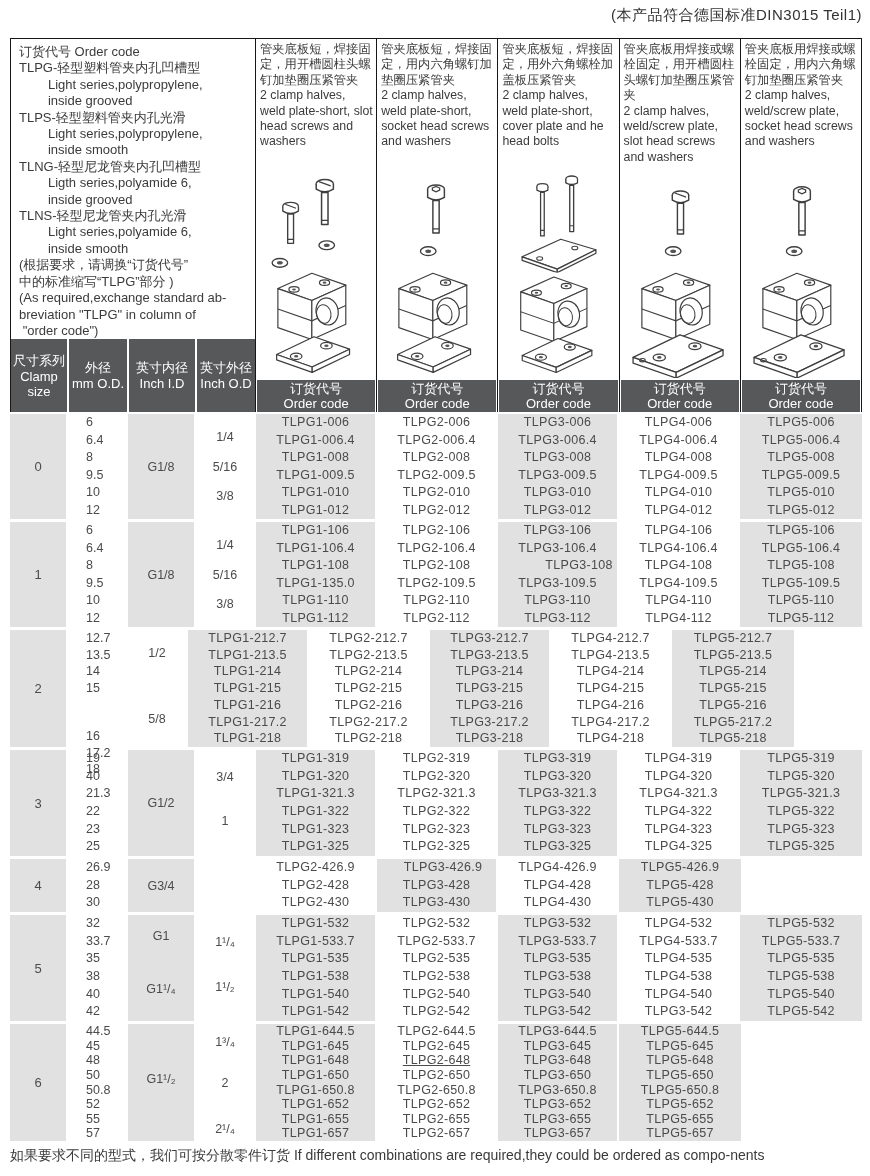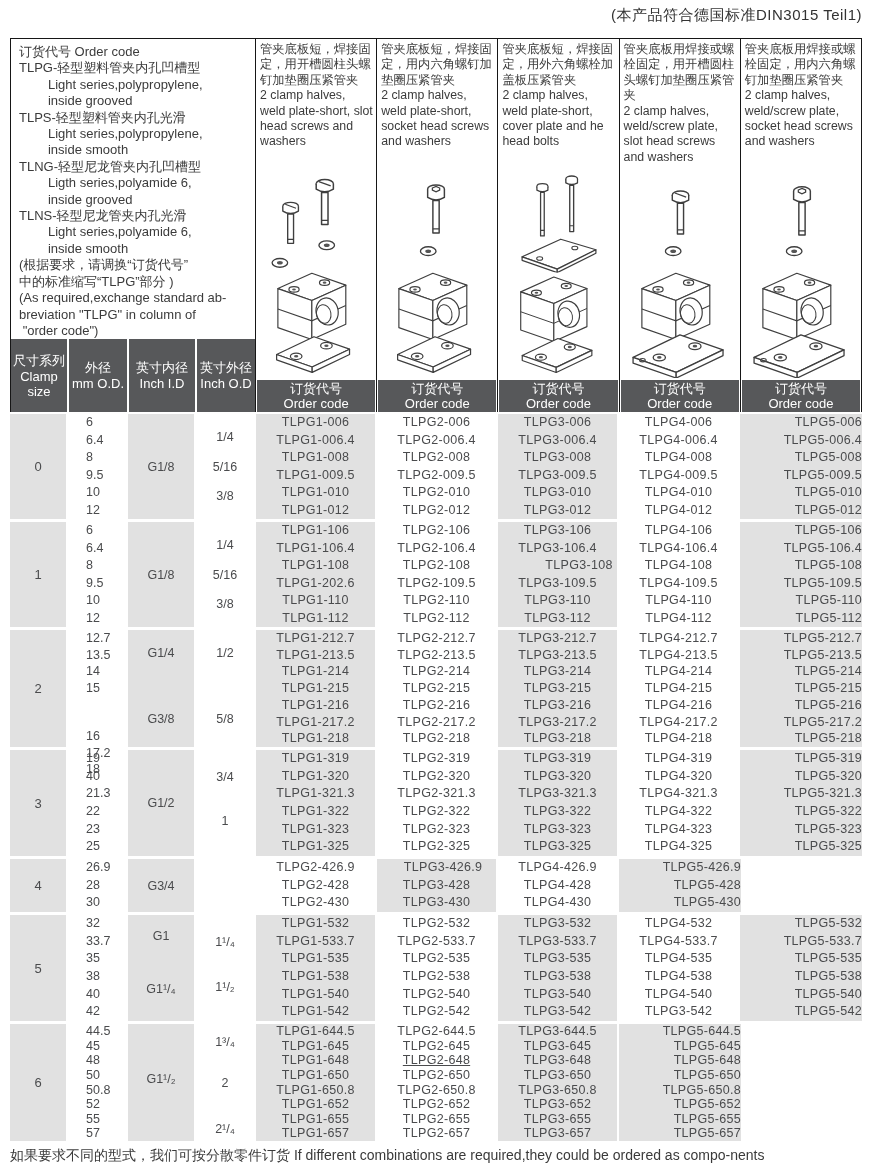--- a/index.html
+++ b/index.html
@@ -16,21 +16,21 @@
   .prod-col{flex:1;box-sizing:border-box;border-right:1px solid #161616;display:flex;flex-direction:column;}
   .prod-col:last-child{border-right:none;}
   .desc{padding:3px 3px 0 4px;font-size:12.3px;line-height:15.4px;color:#3b3b3b;}
   .draw{flex:1;display:flex;align-items:flex-end;justify-content:center;overflow:hidden;}
   .bar{height:32px;margin:0 1px;background:#57585a;color:#fff;display:flex;flex-direction:column;align-items:center;justify-content:center;font-size:13px;line-height:15px;}
   
   .tbody{margin-top:2px;}
   .grp{display:flex;margin-bottom:3px;}
   .cell{box-sizing:border-box;border-right:2px solid #fff;position:relative;}
   .cell.gray{background:#e1e1e1;}
-  .cell:last-child{border-right:none;text-align:right;}
+  .cell:last-child{border-right:none;}
   .c-size{width:58px;display:flex;align-items:center;justify-content:center;font-size:13px;color:#4a4b4d;}
   .c-od{width:60px;padding-left:18px;font-size:12.5px;color:#4a4b4d;}
   .c-id{width:68px;}
   .c-iod{width:60px;}
   .c-code{width:121px;text-align:center;font-size:12.5px;color:#4a4b4d;letter-spacing:.3px;}
   .c-code.last{width:122px;}
   .abs-v{position:absolute;left:0;right:0;text-align:center;transform:translateY(-50%);font-size:12.5px;color:#4a4b4d;}
   .footer{margin-top:6px;font-size:14px;color:#3a3a3a;}
   svg .ln{fill:#fff;stroke:#3f3f3f;stroke-width:1.4;stroke-linejoin:round;}
   svg .nf{fill:none;stroke:#3f3f3f;stroke-width:1.2;}
@@ -326,21 +326,21 @@
         </div>
         <div class="cell c-iod">
           <div class="abs-v" style="top: 22%;">1/4</div>
           <div class="abs-v" style="top: 50%;">5/16</div>
           <div class="abs-v" style="top: 78%;">3/8</div>
         </div>
         <div class="cell c-code gray">
           <div style="height: 17.5px; line-height: 17.5px;">TLPG1-106</div>
           <div style="height: 17.5px; line-height: 17.5px;">TLPG1-106.4</div>
           <div style="height: 17.5px; line-height: 17.5px;">TLPG1-108</div>
-          <div style="height: 17.5px; line-height: 17.5px;">TLPG1-202.6</div>
+          <div style="height: 17.5px; line-height: 17.5px;">TLPG1-135.0</div>
           <div style="height: 17.5px; line-height: 17.5px;">TLPG1-110</div>
           <div style="height: 17.5px; line-height: 17.5px;">TLPG1-112</div>
         </div>
         <div class="cell c-code">
           <div style="height: 17.5px; line-height: 17.5px;">TLPG2-106</div>
           <div style="height: 17.5px; line-height: 17.5px;">TLPG2-106.4</div>
           <div style="height: 17.5px; line-height: 17.5px;">TLPG2-108</div>
           <div style="height: 17.5px; line-height: 17.5px;">TLPG2-109.5</div>
           <div style="height: 17.5px; line-height: 17.5px;">TLPG2-110</div>
           <div style="height: 17.5px; line-height: 17.5px;">TLPG2-112</div>
@@ -373,24 +373,20 @@
       <div class="grp" style="height: 117px;">
         <div class="cell c-size gray">2</div>
         <div class="cell c-od" style="padding-top: 0px;">
           <div style="height: 16.7143px; line-height: 16.7143px;">12.7</div>
           <div style="height: 16.7143px; line-height: 16.7143px;">13.5</div>
           <div style="height: 16.7143px; line-height: 16.7143px;">14</div>
           <div style="height: 16.7143px; line-height: 16.7143px;">15</div>
           <div style="height: 16.7143px; line-height: 16.7143px; margin-top: 31px;">16</div>
           <div style="height: 16.7143px; line-height: 16.7143px;">17.2</div>
           <div style="height: 16.7143px; line-height: 16.7143px;">18</div>
-        </div>
-        <div class="cell c-id gray">
-          <div class="abs-v" style="top: 20%;">G1/4</div>
-          <div class="abs-v" style="top: 76%;">G3/8</div>
         </div>
         <div class="cell c-iod">
           <div class="abs-v" style="top: 20%;">1/2</div>
           <div class="abs-v" style="top: 76%;">5/8</div>
         </div>
         <div class="cell c-code gray">
           <div style="height: 16.7143px; line-height: 16.7143px;">TLPG1-212.7</div>
           <div style="height: 16.7143px; line-height: 16.7143px;">TLPG1-213.5</div>
           <div style="height: 16.7143px; line-height: 16.7143px;">TLPG1-214</div>
           <div style="height: 16.7143px; line-height: 16.7143px;">TLPG1-215</div>

